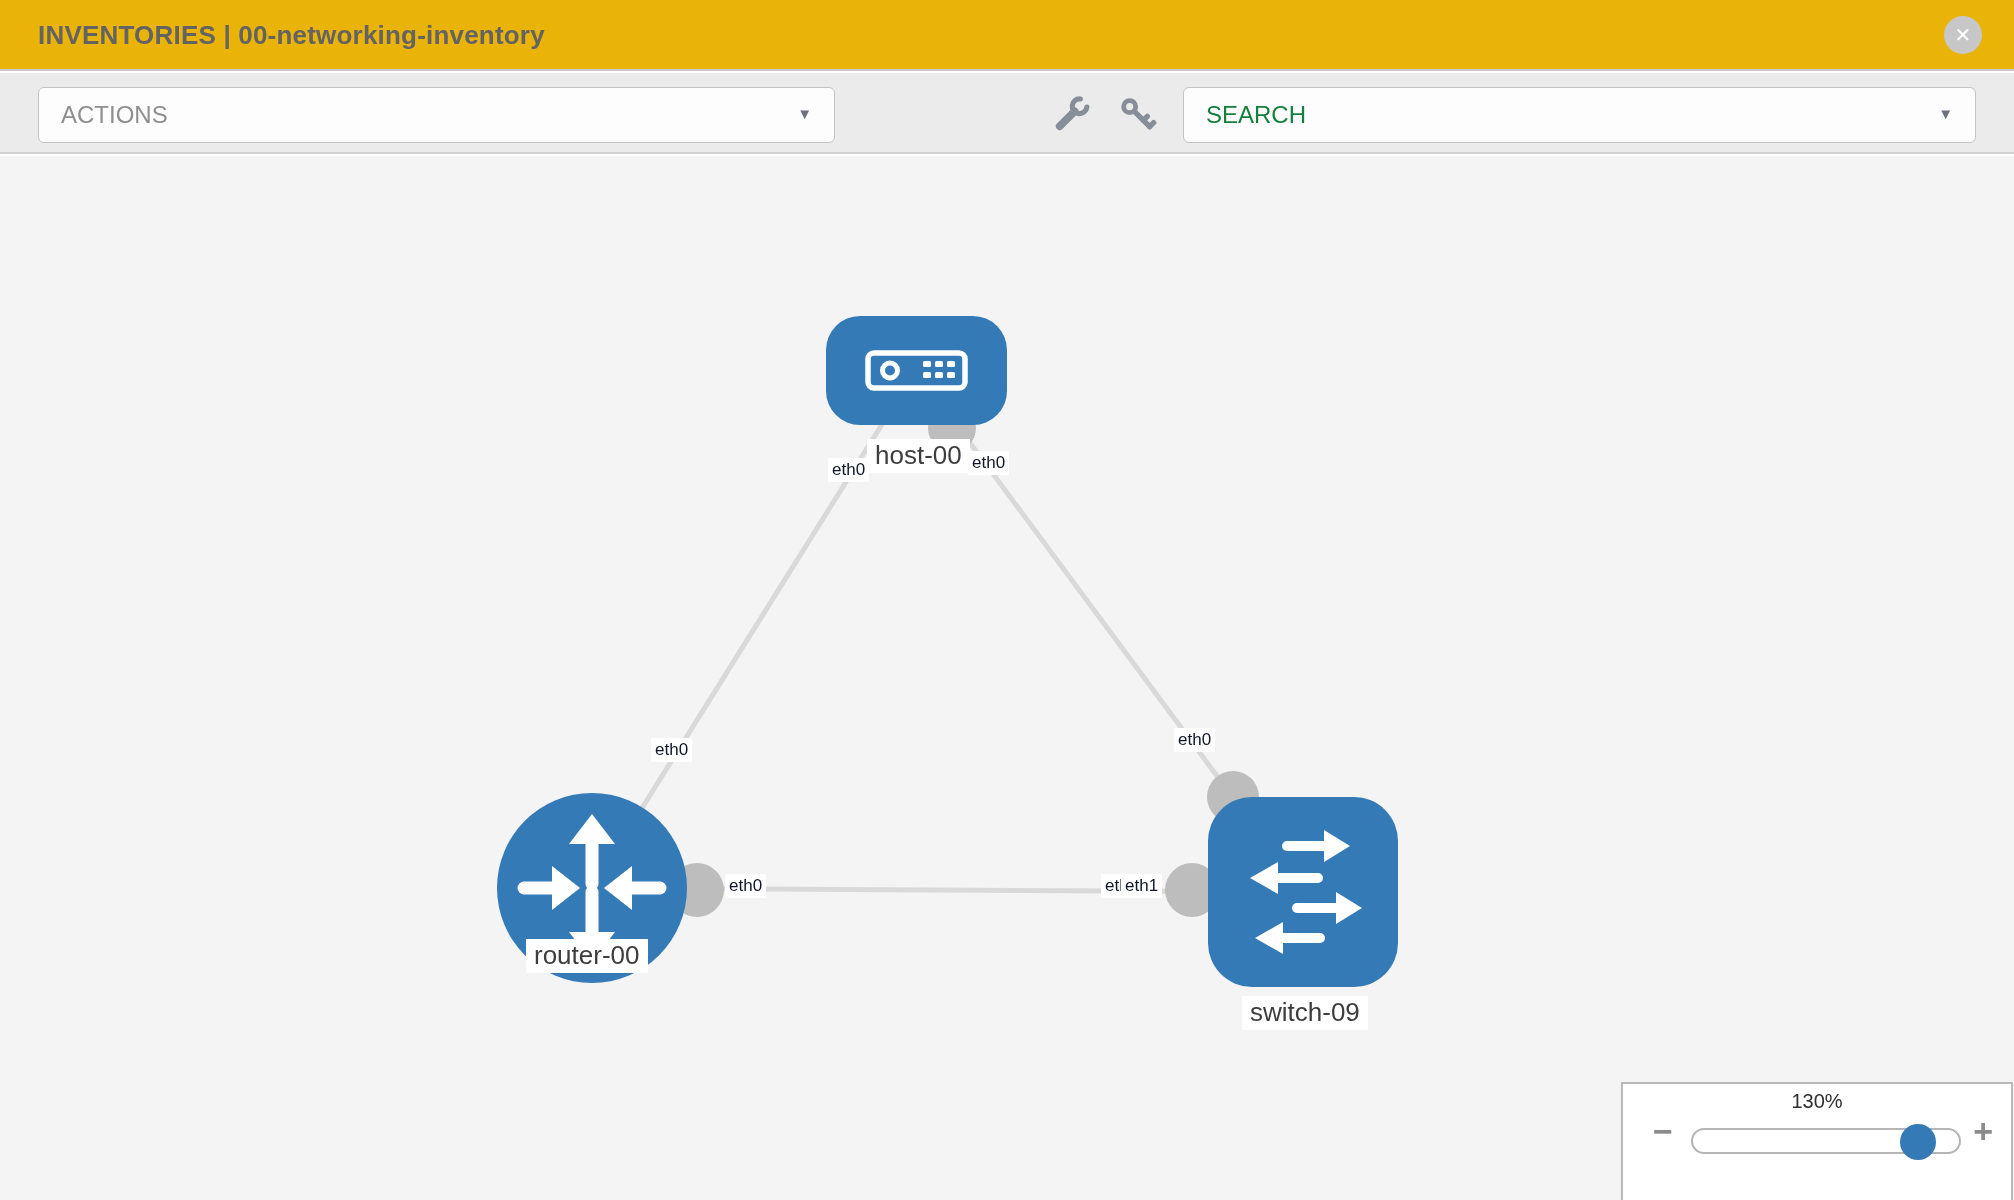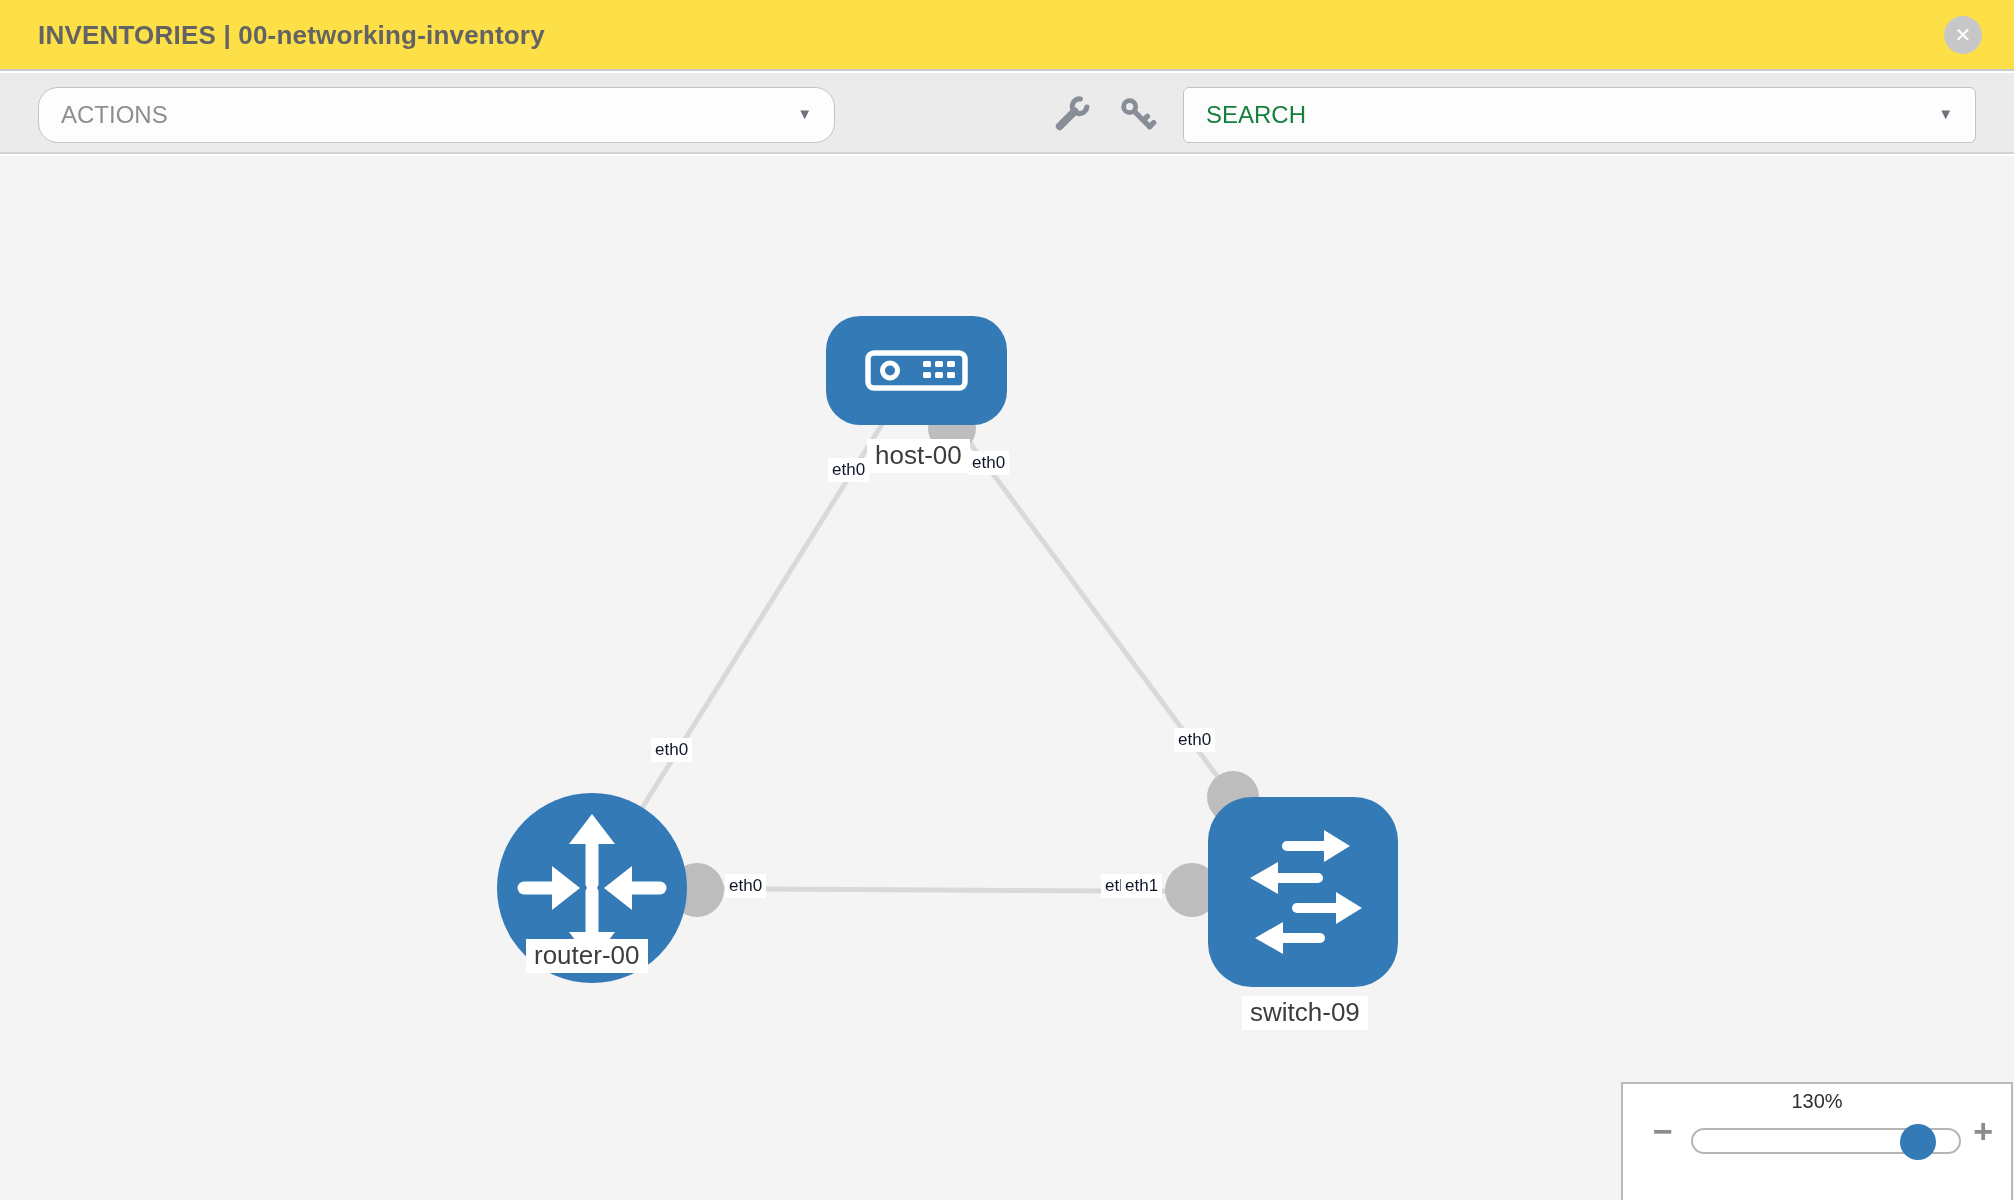--- a/index.html
+++ b/index.html
@@ -2,35 +2,35 @@
 <html><head>
 <meta charset="utf-8">
 <style>
   * { margin:0; padding:0; box-sizing:border-box; }
   html,body { width:2014px; height:1200px; }
   body { font-family:"Liberation Sans","DejaVu Sans",sans-serif; background:#fff; }
   #app { position:relative; width:2014px; height:1200px; overflow:hidden; background:#fff; }
 
   
   .header { position:absolute; left:0; top:0; width:2014px; height:71px;
-            background:#fde047; border-bottom:2px solid #c9c9c9; }
+            background:#eab308; border-bottom:2px solid #c9c9c9; }
   .header-title { position:absolute; left:38px; top:20px; font-size:26px; font-weight:bold;
                   color:#636363; letter-spacing:.2px; }
   .close-btn { position:absolute; right:32px; top:16px; width:38px; height:38px; border-radius:50%;
                background:#c7c7c7; color:#ffffff; font-size:20px; font-weight:bold;
                display:flex; align-items:center; justify-content:center; cursor:pointer; }
 
   
   .toolbar { position:absolute; left:0; top:73px; width:2014px; height:81px;
              background:#ebebeb; border-bottom:2px solid #d2d2d2; }
   .select-box { position:absolute; top:14px; height:56px; background:#fdfdfd;
                 border:1px solid #c3c3c3; border-radius:6px; display:flex; align-items:center;
                 padding:0 22px; cursor:pointer; }
   .select-box .sel-label { font-size:24px; }
-  .actions-box { left:38px; width:797px;border-radius:20px; }
+  .actions-box { left:38px; width:797px; }
   .actions-box .sel-label { color:#8e8e8e; }
   .search-box { left:1183px; width:793px; }
   .search-box .sel-label { color:#15803d; }
   .chevron { position:absolute; right:22px; top:50%; transform:translateY(-56%);
              font-size:15px; color:#6c717e; }
   .tool-icon { position:absolute; top:21px; width:40px; height:40px; cursor:pointer; }
   .wrench-pos { left:1052px; }
   .key-pos { left:1117px; }
 
   

